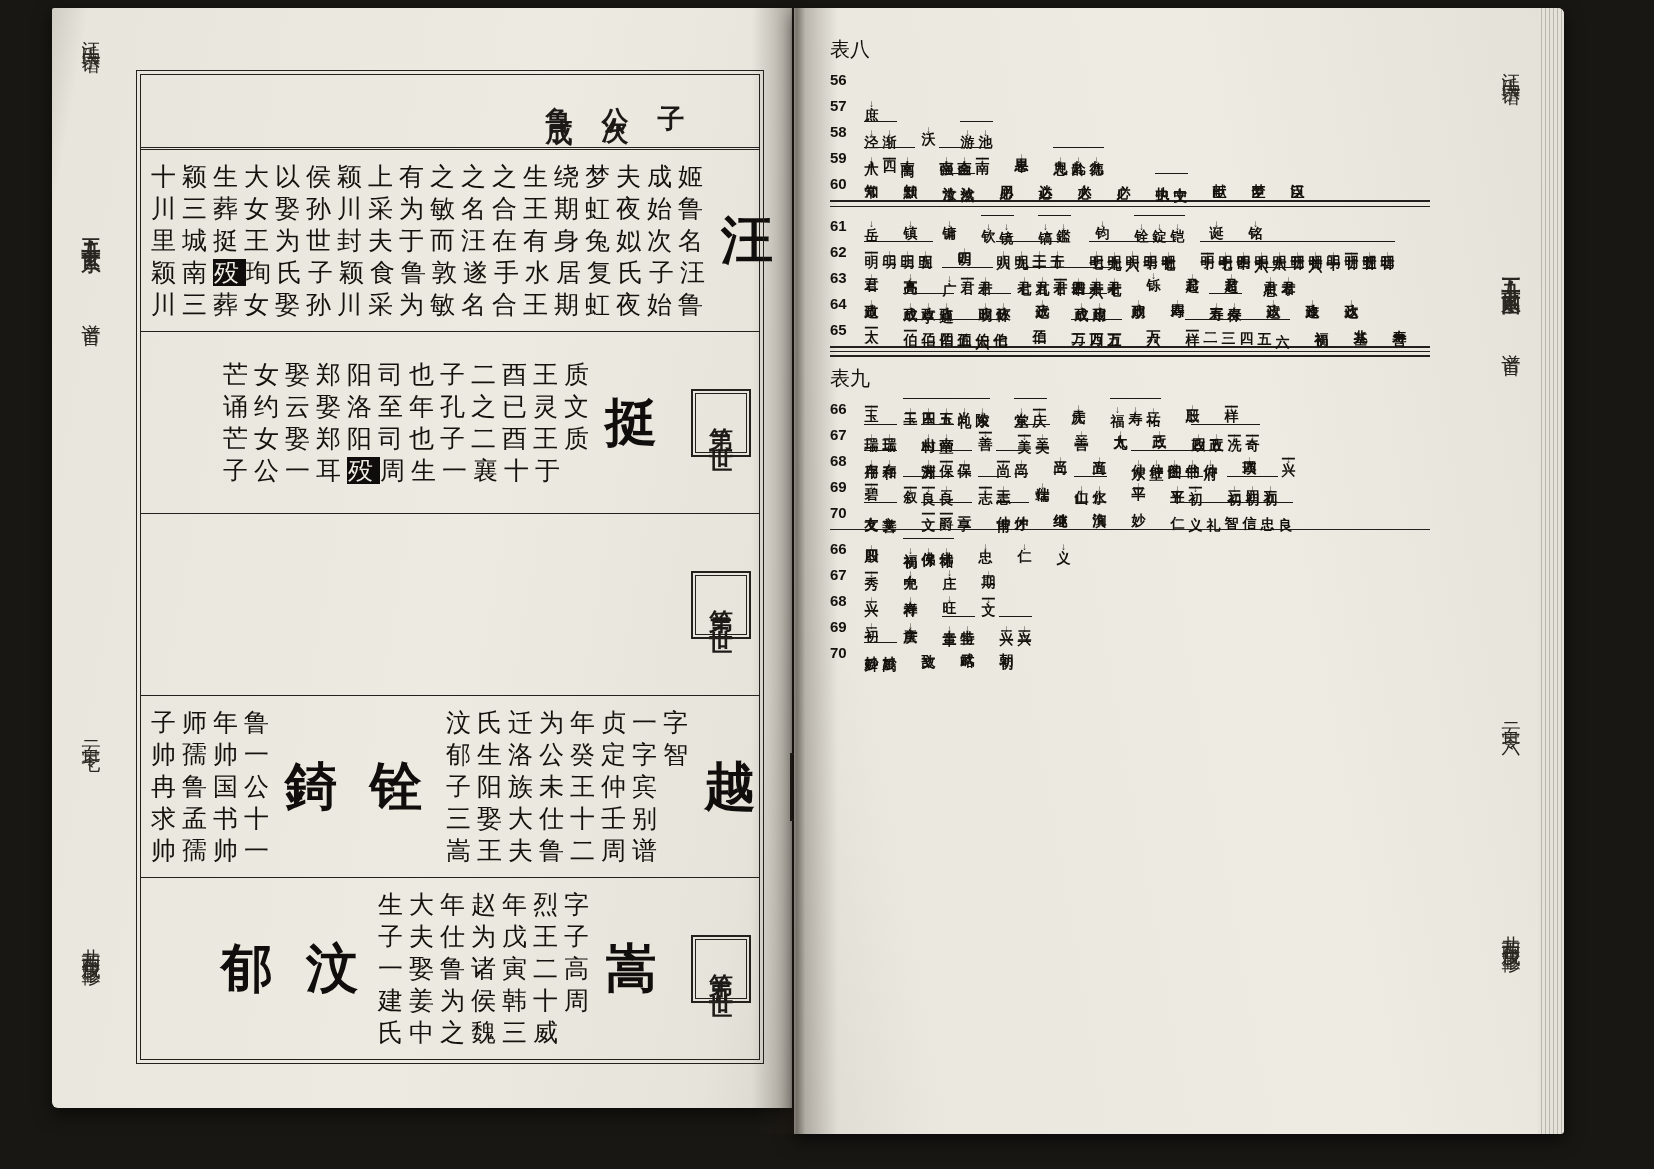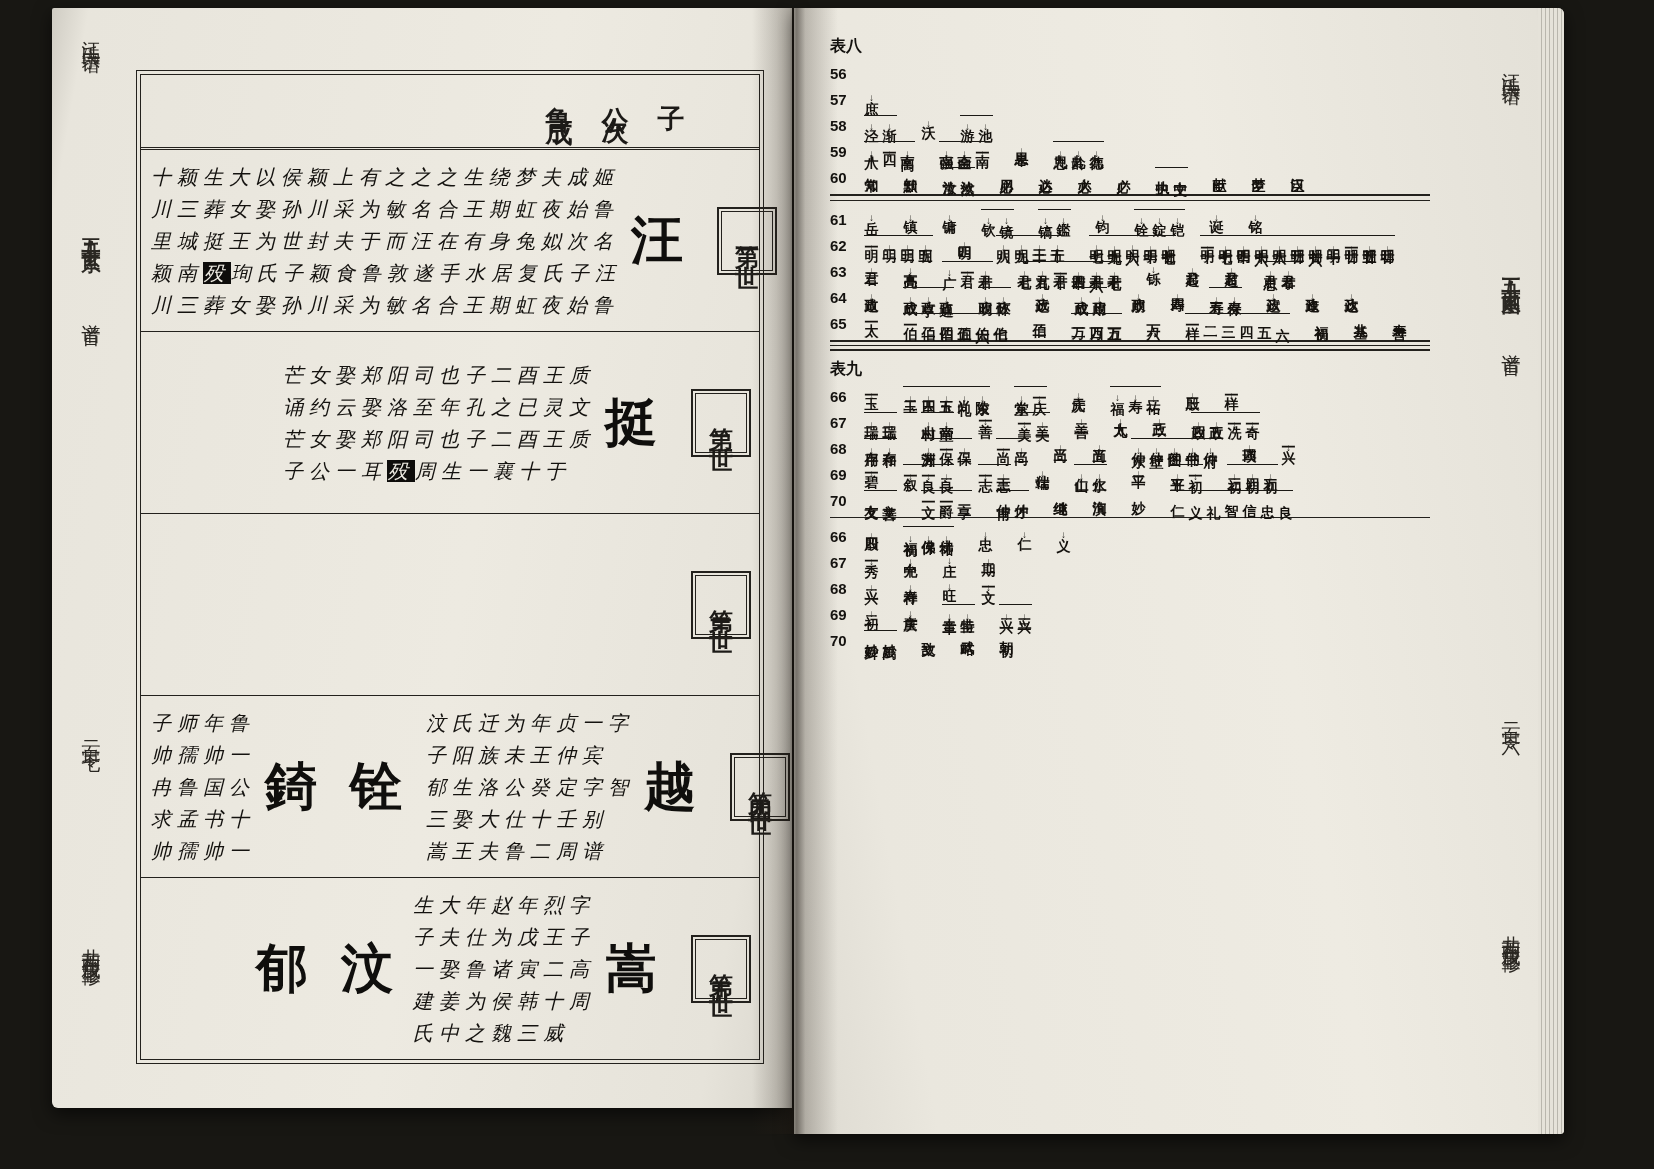--- a/index.html
+++ b/index.html
@@ -42,36 +42,36 @@
     display:flex;flex-direction:column;}
   .header-band{height:72px;border-bottom:3px double #23211d;position:relative;}
   .hcols{position:absolute;right:70px;top:10px;display:flex;flex-direction:row-reverse;gap:20px;}
   .hcol{writing-mode:vertical-rl;text-orientation:upright;font-size:27px;letter-spacing:12px;font-weight:600;}
   .sections{flex:1;display:flex;flex-direction:column;}
   .section{flex:1;border-bottom:1.5px solid #23211d;display:flex;align-items:center;padding:6px 10px;}
   .section:last-child{border-bottom:none;}
   .sec-flex{display:flex;align-items:center;margin-left:auto;gap:14px;}
   .blk{display:flex;align-items:center;gap:10px;}
   .rows{display:flex;flex-direction:column;}
-  .trow{font-size:20px;letter-spacing:6px;line-height:32px;white-space:nowrap;font-weight:500;color:#14120f;font-style:italic;}
+  .trow{font-size:25px;letter-spacing:6px;line-height:32px;white-space:nowrap;font-weight:500;color:#14120f;}
   .inv{background:#0e0d0b;color:#efece3;padding:0 1px;}
   .bigchar{font-size:52px;font-weight:600;letter-spacing:10px;white-space:nowrap;color:#0f0e0c;}
   .genbox{border:1px solid #23211d;outline:2px solid #23211d;outline-offset:2px;
     margin-left:14px;margin-right:2px;padding:14px 9px;}
   .genbox .vtext{font-size:24px;font-weight:bold;letter-spacing:10px;}
 
   
   .rmargin{position:absolute;right:40px;width:26px;font-size:19px;letter-spacing:4px;color:#2a2722;}
   .rm-title{top:50px;}
   .rm-sub{top:330px;}
   .rm-sec{top:255px;font-weight:bold;letter-spacing:3px;}
   .rm-page{top:700px;}
   .rm-ed{top:912px;}
   .charts{position:absolute;left:36px;top:26px;width:600px;}
-  .chart-label{font-family:"Liberation Sans",sans-serif;font-size:16px;font-weight:700;margin:2px 0 0 0;color:#14120f;}
+  .chart-label{font-family:"Liberation Sans",sans-serif;font-size:20px;font-weight:400;margin:2px 0 0 0;color:#14120f;}
   .chart-row{display:flex;align-items:flex-start;margin:6px 0 7px 0;}
   .row-no{width:34px;flex:0 0 34px;font-family:"Liberation Sans",sans-serif;
     font-size:15px;font-weight:600;padding-top:2px;color:#14120f;}
   .groups{display:flex;gap:24px;align-items:flex-start;flex-wrap:nowrap;}
   .group{display:flex;gap:3px;align-items:flex-start;}
   .group.sib{border-top:1.5px solid #1b1915;padding-top:2px;}
   .pname{display:flex;flex-direction:column;align-items:center;}
   .pname .vtext{font-size:14px;line-height:15px;font-weight:600;letter-spacing:1px;color:#14110d;}
   .pname .arrow{font-size:10px;line-height:11px;margin-top:2px;color:#1b1915;}
   .rule{margin:8px 0 8px 0;}
@@ -149,22 +149,22 @@
                   <div class="trow"><span>帅孺帅一</span></div>
                   <div class="trow"><span>冉鲁国公</span></div>
                   <div class="trow"><span>求孟书十</span></div>
                   <div class="trow"><span>帅孺帅一</span></div>
                 </div>
                 <div class="bigchar">錡 铨</div>
               </div>
               <div class="blk">
                 <div class="rows">
                   <div class="trow"><span>汶氏迁为年贞一字</span></div>
+                  <div class="trow"><span>郁生洛公癸定字智</span></div>
                   <div class="trow"><span>子阳族未王仲宾</span></div>
-                  <div class="trow"><span>郁生洛公癸定字智</span></div>
                   <div class="trow"><span>三娶大仕十壬别</span></div>
                   <div class="trow"><span>嵩王夫鲁二周谱</span></div>
                 </div>
                 <div class="bigchar">越</div>
               </div>
               <div class="genbox">
                 <div class="vtext">第四世</div>
               </div>
             </div>
           </div>

